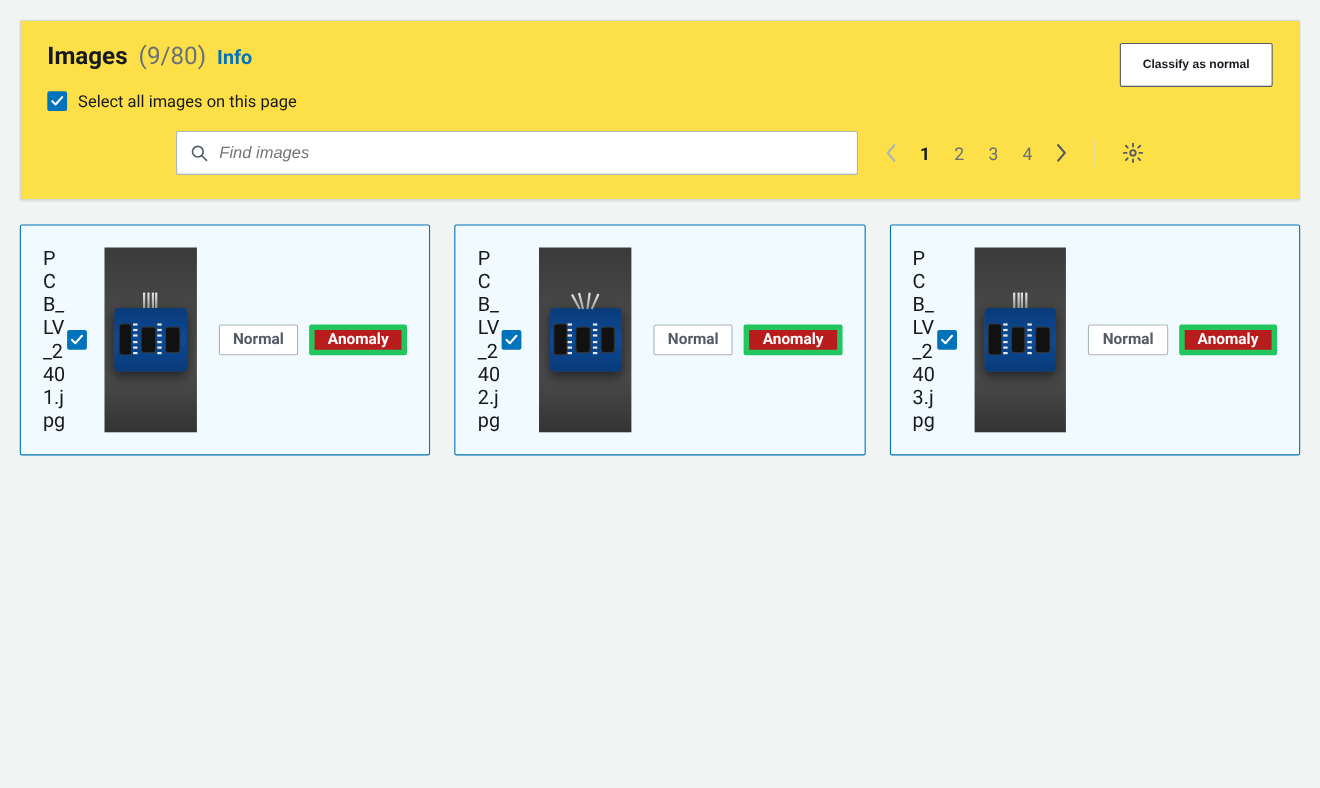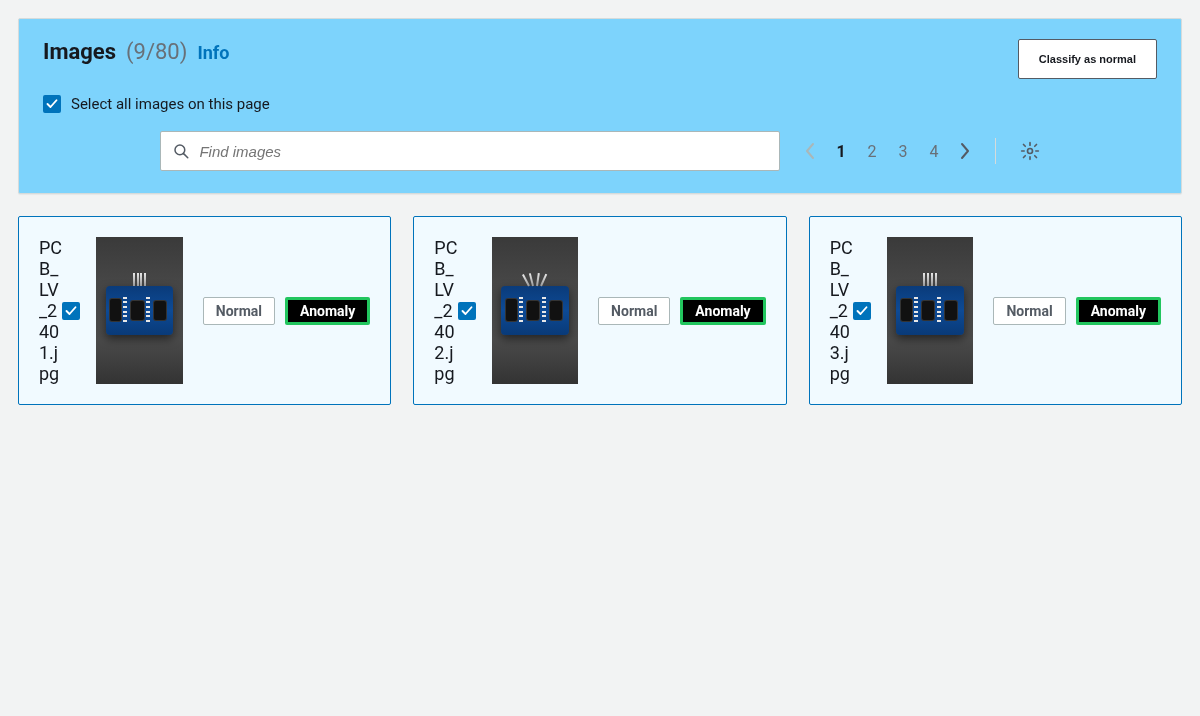--- a/index.html
+++ b/index.html
@@ -6,21 +6,21 @@
   body {
     font-family: -apple-system, BlinkMacSystemFont, "Segoe UI", Roboto, "Helvetica Neue", Arial, sans-serif;
     background: #f2f3f3;
     padding: 18px;
     color: #16191f;
     font-size: 14px;
   }
 
   
   .panel {
-    background: #7dd3fc;
+    background: #fde047;
     border: 1px solid #d5dbdb;
     border-radius: 2px;
     padding: 20px 24px 22px 24px;
     box-shadow: 0 1px 1px rgba(0,0,0,0.05);
   }
   .panel-top-row {
     display: flex;
     align-items: flex-start;
     justify-content: space-between;
     flex-wrap: wrap;
@@ -39,21 +39,21 @@
     padding: 0 20px;
     border: 1px solid #545b64;
     background: #ffffff;
     color: #16191f;
     font-size: 11px;
     font-weight: 700;
     border-radius: 2px;
     cursor: pointer;
   }
 
-  .select-all-row { margin-top: 16px; display: flex; align-items: center; gap: 10px; }
+  .select-all-row { margin-top: 4px; display: flex; align-items: center; gap: 10px; }
   .checkbox {
     width: 18px; height: 18px; border: 2px solid #0073bb; border-radius: 2px;
     background: #0073bb; display: inline-flex; align-items: center; justify-content: center;
     flex: 0 0 18px;
   }
   .checkbox svg { width: 12px; height: 12px; }
   .select-all-label { font-size: 15px; color: #16191f; }
 
   .search-pagination-row {
     margin-top: 18px;
@@ -165,21 +165,21 @@
   .leads.l1 span, .leads.l2 span { background:#e8e8e8; }
   .leads.l2 { left:60%; top:20%; width:6%; height:56%; }
 
   .label-row { display: flex; gap: 10px; align-items: center; padding-left: 4px;}
   .tag {
     display: inline-flex; align-items:center; justify-content:center;
     height: 28px; padding: 0 12px; font-size: 14px; font-weight: 700;
     border-radius: 2px;
   }
   .tag.normal { background:#ffffff; color:#545b64; border:1px solid #aab7b8; }
-  .tag.anomaly { background:#000000; color:#ffffff; border:3px solid #22c55e; }
+  .tag.anomaly { background:#b91c1c; color:#ffffff; border:5px solid #22c55e; }
 
 </style>
 </head>
 <body>
 
 <div class="panel">
   <div class="panel-top-row">
     <div class="title-group">
       <span class="title">Images</span>
       <span class="title-count">(9/80)</span>

